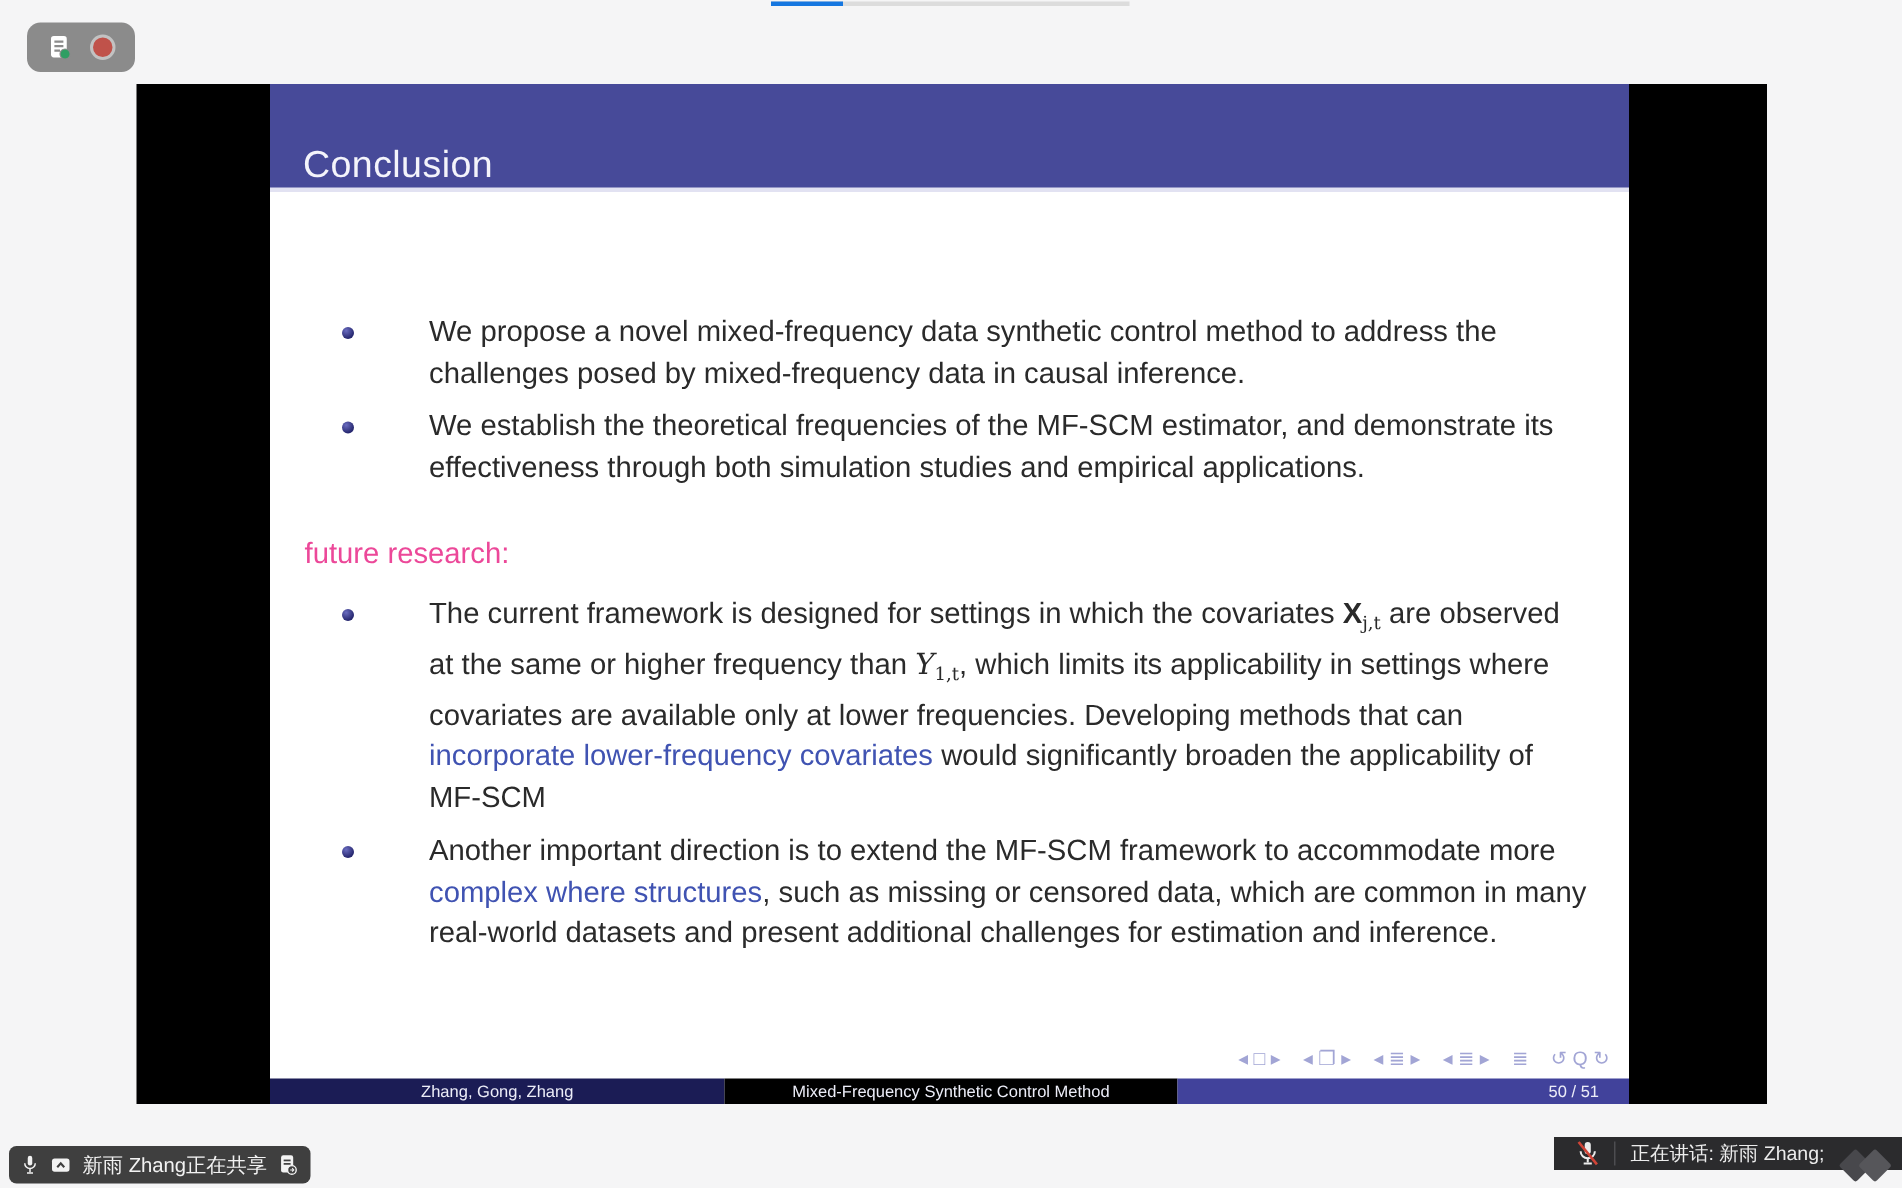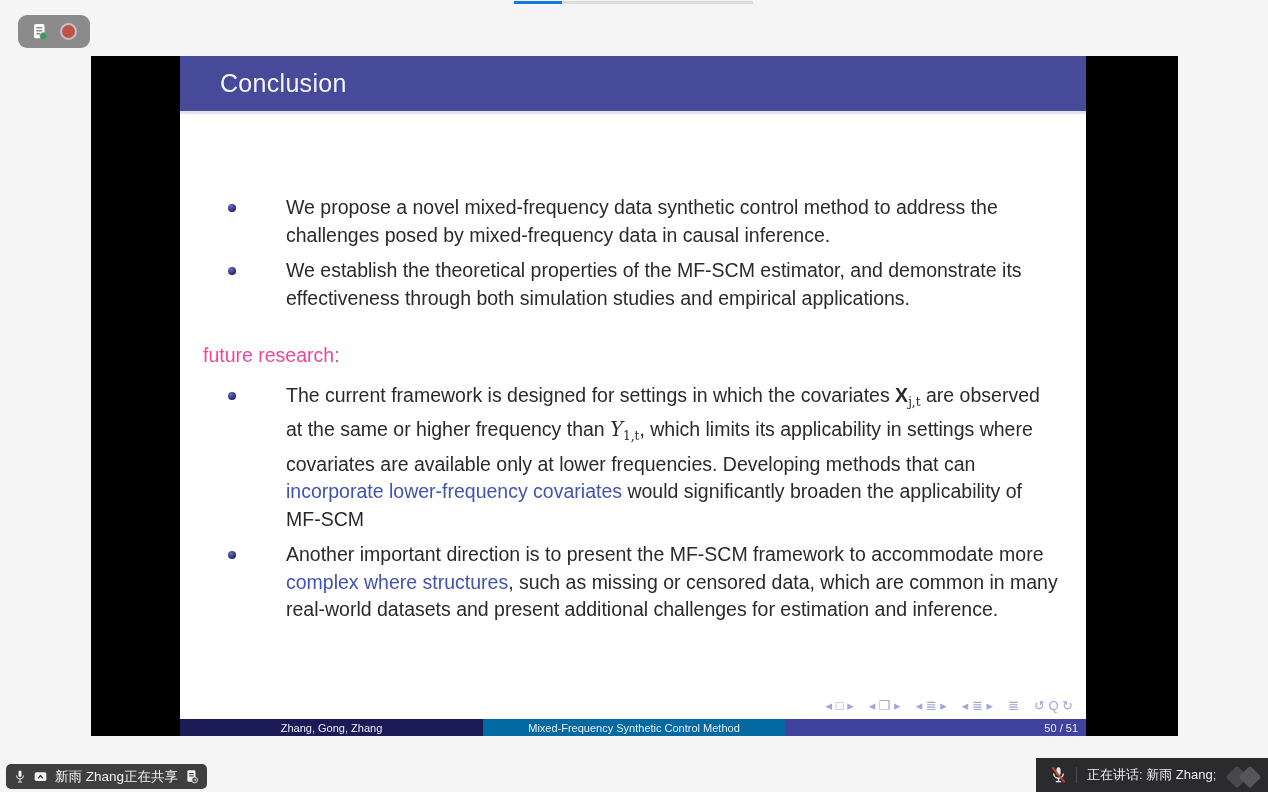--- a/index.html
+++ b/index.html
@@ -13,21 +13,21 @@
 
   
   .float-toolbar { position:absolute; left:18px; top:15px; width:72px; height:33px; background:#8b8b8b;
     border-radius:9px; display:flex; align-items:center; justify-content:center; gap:11px; }
   .record-btn { width:17px; height:17px; border-radius:50%; border:2px solid #c2c2c2; background:#c0524a; }
 
   
   .stage { position:absolute; left:91px; top:56px; width:1087px; height:680px; background:#000; }
   .slide { position:absolute; left:89px; top:0; width:906px; height:680px; background:#fff; overflow:hidden; }
 
-  .slide-titlebar { height:58px; background:#474a99; border-bottom:3px solid #e2e2f2; display:flex; align-items:center; padding-left:40px; }
+  .slide-titlebar { height:72px; background:#474a99; border-bottom:3px solid #e2e2f2; display:flex; align-items:flex-end; padding-left:22px; }
   .slide-title { color:#f4f4fb; font-size:25px; letter-spacing:0.3px; }
 
   .slide-body { padding:80px 26px 0 20px; color:#2a2a2a; font-size:19.5px; line-height:27.5px; }
   ul.blist { list-style:none; margin-left:28px; }
   ul.blist li { display:flex; margin-bottom:8px; }
   .marker { flex:0 0 22px; padding-top:10px; }
   .marker i { display:block; width:8px; height:8px; border-radius:50%;
     background:radial-gradient(circle at 35% 30%, #6a6cc0, #26276f 70%); }
   .btext { flex:1;margin-left:36px; }
   .section-label { color:#ec4899; margin:30px 0 12px 3px; }
@@ -38,29 +38,29 @@
 
   
   .navrow { position:absolute; right:13px; bottom:23px; display:flex; gap:15px; color:#a2a5d5; font-size:13px; }
   .navrow span { white-space:nowrap; }
 
   
   .footline { position:absolute; left:0; bottom:0; width:906px; height:17px; display:flex;
     font-size:11px; color:#ecedf8; }
   .foot-seg { display:flex; align-items:center; justify-content:center; height:100%; }
   .foot-authors { width:303px; background:#1b1c55; }
-  .foot-title   { width:302px; background:#0369a1; }
-  .foot-page    { flex:1; background:#41429b; justify-content:flex-end; padding-right:8px; }
+  .foot-title   { width:302px; background:#000000; }
+  .foot-page    { flex:1; background:#41429b; justify-content:flex-end; padding-right:20px; }
 
   
   .share-pill { position:absolute; left:6px; top:764px; height:25px; background:#3f3f3f; border-radius:5px;
     display:flex; align-items:center; gap:7px; padding:0 8px; color:#f2f2f2; font-size:13.5px; }
 
   
-  .speaker-bar { position:absolute; left:1036px; top:758px; width:232px; height:34px; background:#2b2b2d;
+  .speaker-bar { position:absolute; left:1036px; top:758px; width:232px; height:22px; background:#2b2b2d;
     display:flex; align-items:center; color:#ececec; font-size:13px; }
   .speaker-bar .divider { width:1px; height:16px; background:#4d4d50; margin:0 10px 0 9px; }
   .mic-wrap { margin-left:14px; display:flex; align-items:center; }
   .logo-diamonds { position:absolute; right:2px; top:6px; width:40px; height:26px; overflow:hidden; }
   .logo-diamonds b { position:absolute; width:16px; height:16px; transform:rotate(45deg); border-radius:2px; }
   .logo-diamonds b.d1 { left:3px; top:5px; background:#48484c; }
   .logo-diamonds b.d2 { left:16px; top:5px; background:#56565a; }
 
   svg { display:block; }
 </style>
@@ -100,40 +100,40 @@
               <span class="marker">
                 <i></i>
               </span>
               <span class="btext"><span>We propose a novel mixed-frequency data synthetic control method to address the challenges posed by mixed-frequency data in causal inference.</span></span>
             </li>
 
             <li>
               <span class="marker">
                 <i></i>
               </span>
-              <span class="btext"><span>We establish the theoretical properties of the MF-SCM estimator, and demonstrate its effectiveness through both simulation studies and empirical applications.</span></span>
+              <span class="btext"><span>We establish the theoretical frequencies of the MF-SCM estimator, and demonstrate its effectiveness through both simulation studies and empirical applications.</span></span>
             </li>
           </ul>
 
         <div class="section-label">future research:</div>
 
         <ul class="blist">
 
             <li>
               <span class="marker">
                 <i></i>
               </span>
               <span class="btext"><span>The current framework is designed for settings in which the covariates </span><span class="seg-mathbf">X</span><span class="seg-sub">j,t</span><span> are observed at the same or higher frequency than </span><span class="seg-mathit">Y</span><span class="seg-sub">1,t</span><span>, which limits its applicability in settings where covariates are available only at lower frequencies. Developing methods that can </span><span class="seg-link">incorporate lower-frequency covariates</span><span> would significantly broaden the applicability of MF-SCM</span></span>
             </li>
 
             <li>
               <span class="marker">
                 <i></i>
               </span>
-              <span class="btext"><span>Another important direction is to present the MF-SCM framework to accommodate more </span><span class="seg-link">complex where structures</span><span>, such as missing or censored data, which are common in many real-world datasets and present additional challenges for estimation and inference.</span></span>
+              <span class="btext"><span>Another important direction is to extend the MF-SCM framework to accommodate more </span><span class="seg-link">complex where structures</span><span>, such as missing or censored data, which are common in many real-world datasets and present additional challenges for estimation and inference.</span></span>
             </li>
           </ul>
       </div>
 
       <div class="navrow">
 
       <span>◂ □ ▸</span>
           <span>◂ ❐ ▸</span>
           <span>◂ ≣ ▸</span>
           <span>◂ ≣ ▸</span>

